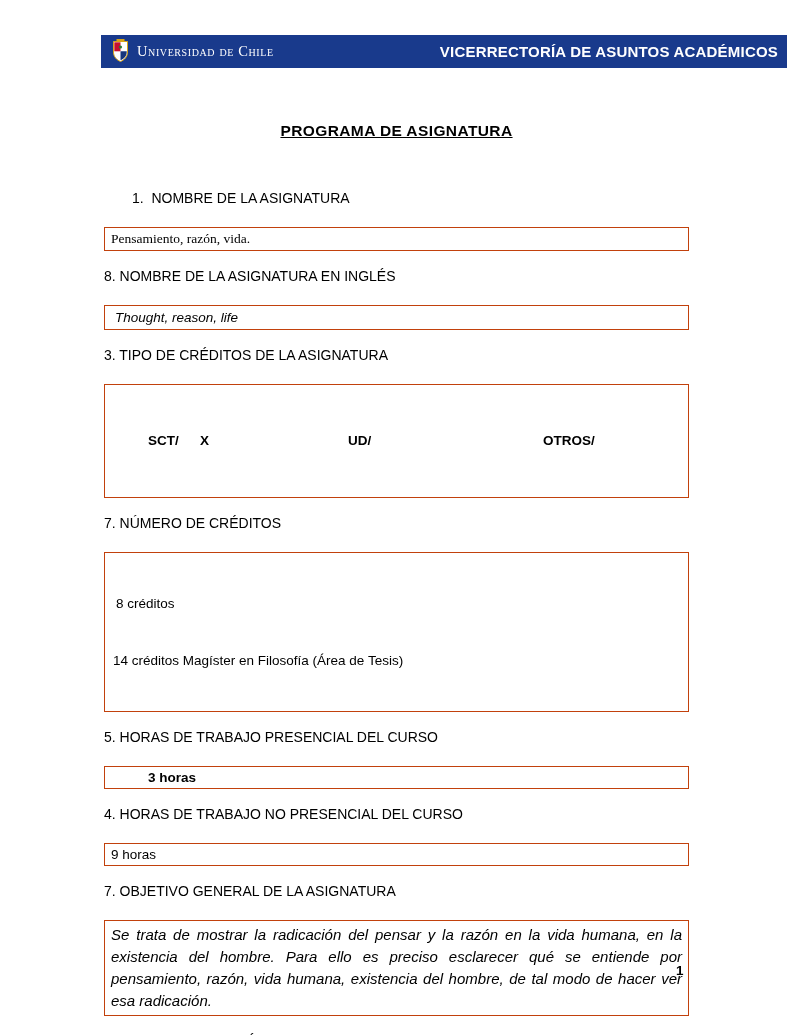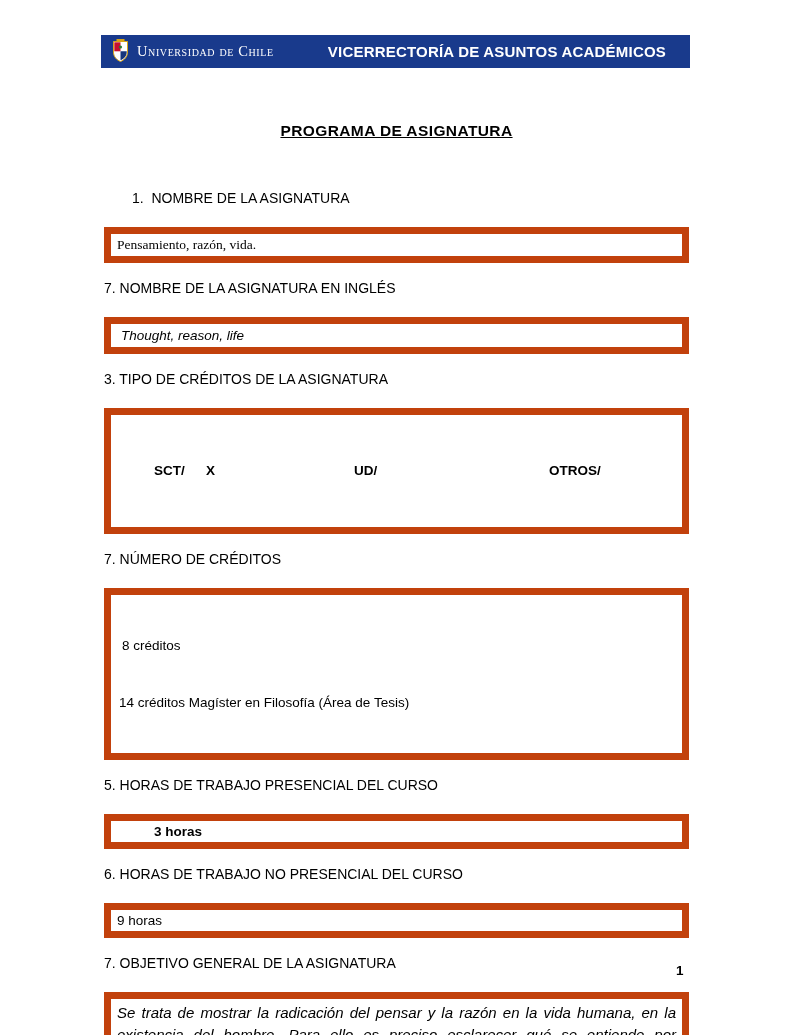--- a/index.html
+++ b/index.html
@@ -12,27 +12,27 @@
     color: #000;
     font-family: "Liberation Sans", sans-serif;
     overflow: hidden;
   }
 
   
   .header-bar {
     position: absolute;
     left: 101px;
     top: 35px;
-    width: 589px;
+    width: 686px;
     height: 33px;
     background: #193a8c;
     display: flex;
     align-items: center;
     justify-content: space-between;
-    padding: 0 24px 0 10px;
+    padding: 0 9px 0 10px;
   }
   .brand { display: flex; align-items: center; gap: 7px; }
   .crest svg { display: block; }
   .university-name {
     color: #ffffff;
     font-family: "Liberation Serif", serif;
     font-variant: small-caps;
     font-size: 14.5px;
     letter-spacing: 0.6px;
     white-space: nowrap;
@@ -63,21 +63,21 @@
   .sec-heading {
     font-size: 14px;
     font-weight: normal;
     margin-top: 17px;
     margin-bottom: 21px;
     white-space: pre-wrap;
   }
   .sec-heading.first { margin-top: 50px; padding-left: 28px; }
 
   .box {
-    border: 7px solid #c2410c;
+    border: 1px solid #c2410c;
     padding: 1px 6px;
     font-size: 13.5px;
     line-height: 19px;
     white-space: pre-wrap;
   }
   .box.serif { font-family: "Liberation Serif", serif; line-height: 20px; }
   .box.italic { font-style: italic; padding: 2px 10px; }
   .box.bold { font-weight: bold; padding-left: 43px; }
   .box.two-line { padding: 3px 8px; }
   .box.paragraph {
@@ -122,21 +122,21 @@
     <span class="unit-name">VICERRECTORÍA DE ASUNTOS ACADÉMICOS</span>
   </div>
 
   <div class="content">
 
     <div class="doc-title">PROGRAMA DE ASIGNATURA</div>
 
     <div class="sec-heading first">1.  NOMBRE DE LA ASIGNATURA</div>
     <div class="box serif">Pensamiento, razón, vida.</div>
 
-    <div class="sec-heading">7. NOMBRE DE LA ASIGNATURA EN INGLÉS</div>
+    <div class="sec-heading">8. NOMBRE DE LA ASIGNATURA EN INGLÉS</div>
     <div class="box italic">Thought, reason, life</div>
 
     <div class="sec-heading">3. TIPO DE CRÉDITOS DE LA ASIGNATURA</div>
     <div class="box bold" style="line-height:22px;">
       <div class="credit-type-row">
         <span class="w-sct">SCT/</span>
         <span class="w-x">X</span>
         <span class="w-ud">UD/</span>
         <span>OTROS/</span>
       </div>
@@ -144,21 +144,21 @@
 
     <div class="sec-heading">7. NÚMERO DE CRÉDITOS</div>
     <div class="box two-line">
       <div style="padding-left:3px;">8 créditos</div>
       <div>14 créditos Magíster en Filosofía (Área de Tesis)</div>
     </div>
 
     <div class="sec-heading">5. HORAS DE TRABAJO PRESENCIAL DEL CURSO</div>
     <div class="box bold">3 horas</div>
 
-    <div class="sec-heading">6. HORAS DE TRABAJO NO PRESENCIAL DEL CURSO</div>
+    <div class="sec-heading">4. HORAS DE TRABAJO NO PRESENCIAL DEL CURSO</div>
     <div class="box">9 horas</div>
 
     <div class="sec-heading">7. OBJETIVO GENERAL DE LA ASIGNATURA</div>
     <div class="box paragraph">Se trata de mostrar la radicación del pensar y la razón en la vida humana, en la existencia del hombre. Para ello es preciso esclarecer qué se entiende por pensamiento, razón, vida humana, existencia del hombre, de tal modo de hacer ver esa radicación.</div>
 
     <div class="sec-heading">8. OBJETIVOS ESPECÍFICOS DE LA ASIGNATURA</div>
 
   </div>
 
   <div class="page-number">1</div>

